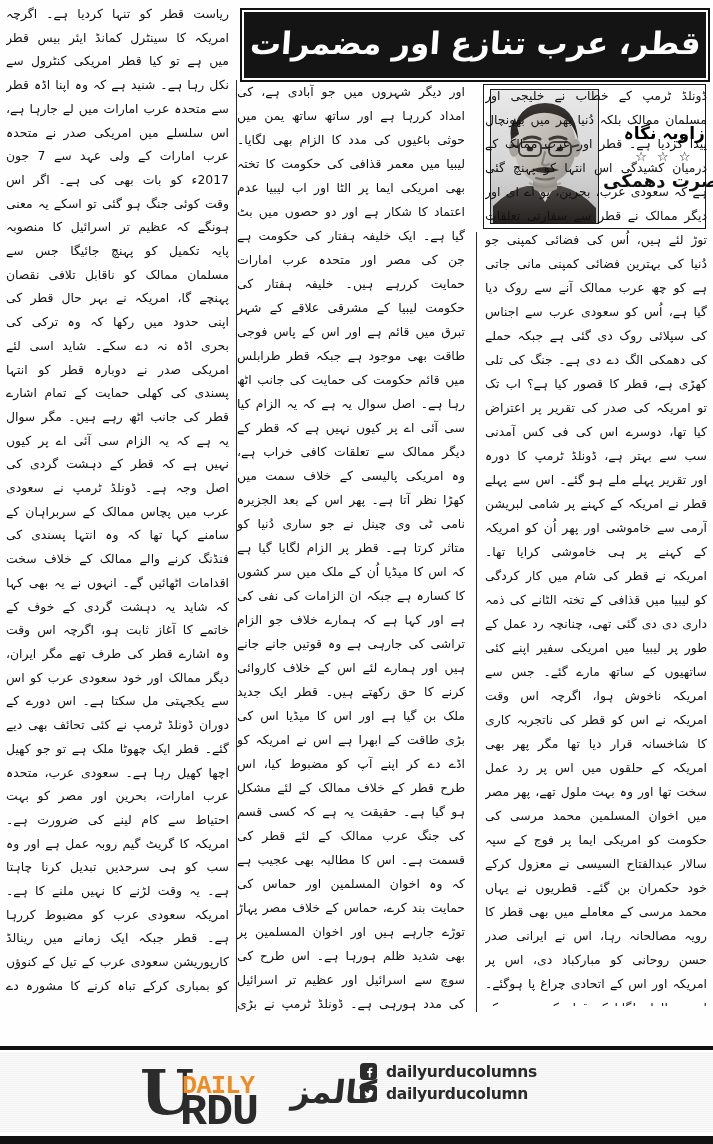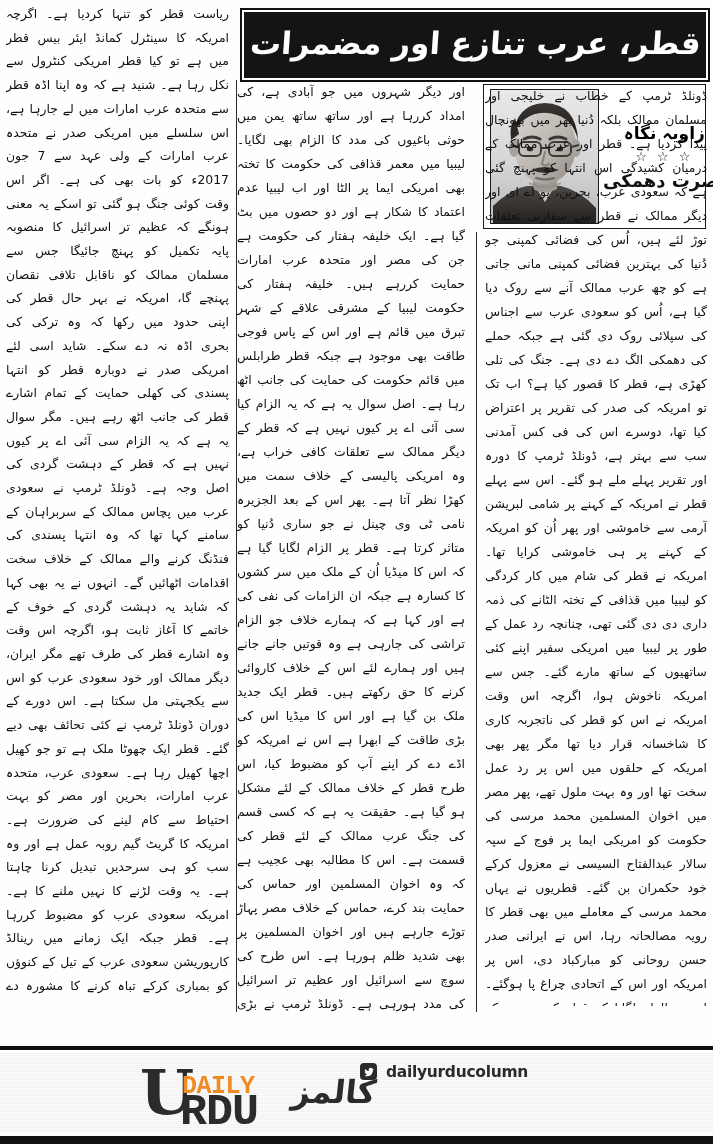--- a/index.html
+++ b/index.html
@@ -288,20 +288,28 @@
     <div class="logo">
       <span class="logo-u">U</span>
       <span class="logo-daily">DAILY</span>
       <span class="logo-rdu">RDU</span>
       <span class="logo-urdu-script">کالمز</span>
     </div>
 
     <div class="social">
 
 
+      <div class="social-row">
+        <span class="social-icon">
+          <svg width="12" height="12" viewBox="0 0 12 12" aria-hidden="true">
+            <path d="M7.6 11.6V6.9h1.5l.23-1.8H7.6V3.96c0-.52.15-.88.9-.88h.95V1.47A12 12 0 0 0 8.06 1.4c-1.37 0-2.3.84-2.3 2.38V5.1H4.2v1.8h1.56v4.7Z" fill="#fff"></path>
+          </svg>
+        </span>
+        <span class="social-text">dailyurducolumns</span>
+      </div>
 
       <div class="social-row">
         <span class="social-icon">
           <svg width="12" height="12" viewBox="0 0 12 12" aria-hidden="true">
             <path d="M10.8 3.2a3.9 3.9 0 0 1-1.1.3 1.9 1.9 0 0 0 .84-1.05 3.8 3.8 0 0 1-1.2.46A1.9 1.9 0 0 0 5.9 4.65c0 .15.02.3.05.44A5.4 5.4 0 0 1 2 3.1a1.9 1.9 0 0 0 .59 2.54 1.9 1.9 0 0 1-.86-.24v.02c0 .92.65 1.69 1.52 1.86a1.9 1.9 0 0 1-.86.03 1.9 1.9 0 0 0 1.78 1.32A3.8 3.8 0 0 1 1.4 9.4a5.4 5.4 0 0 0 2.93.86c3.51 0 5.43-2.91 5.43-5.43v-.25a3.9 3.9 0 0 0 1.04-1.38Z" fill="#fff"></path>
           </svg>
         </span>
         <span class="social-text">dailyurducolumn</span>
       </div>
 

